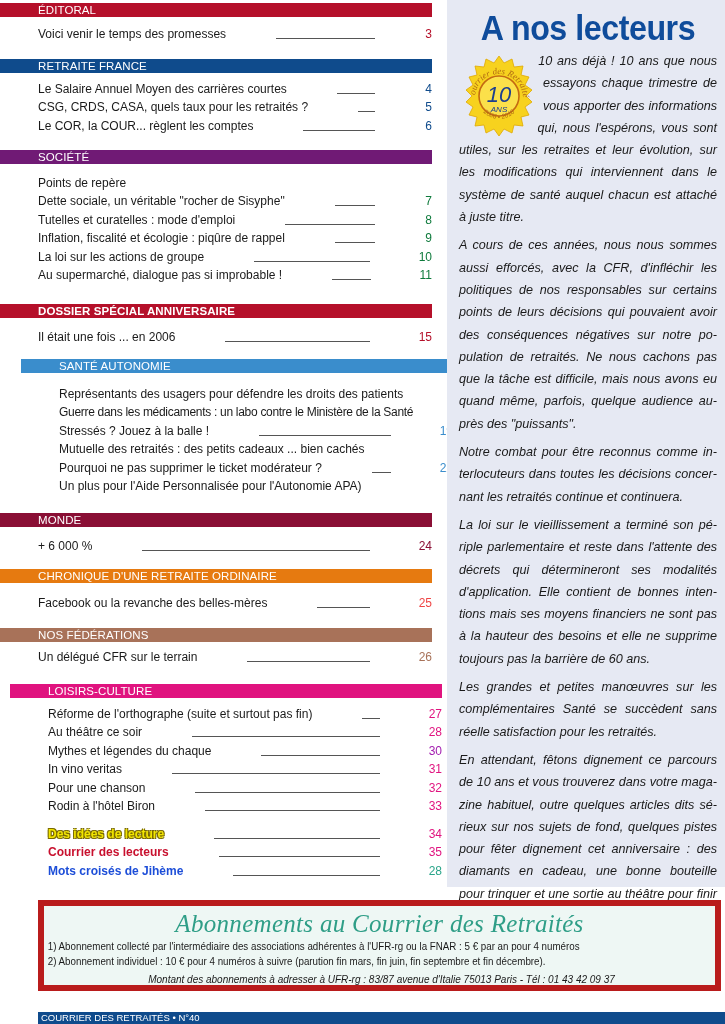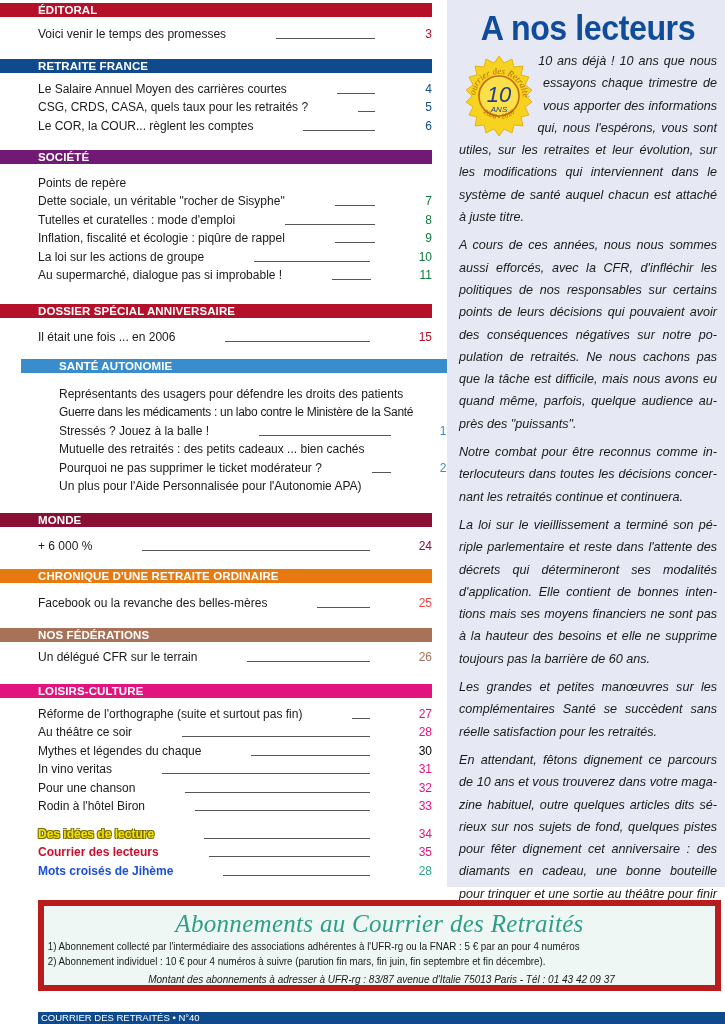--- a/index.html
+++ b/index.html
@@ -4,21 +4,21 @@
 <style>
   * { box-sizing: border-box; margin: 0; padding: 0; }
   html, body { width: 725px; height: 1024px; background: #ffffff; overflow: hidden; }
   body { position: relative; font-family: "Liberation Sans", sans-serif; color: #1a1a1a; }
 
   
   .toc { position: absolute; left: 0; top: 0; width: 434px; }
   .section { position: absolute; left: 0; width: 432px; }
   .sec-bar {
     height: 14px; width: 432px; color: #fff; font-size: 11.5px; line-height: 14px;
-    padding-left: 38px; letter-spacing: 0.1px; white-space: nowrap; font-weight: bold;
+    padding-left: 38px; letter-spacing: 0.1px; white-space: nowrap;
   }
   .sec-bar.bold { font-weight: bold; }
   .row {
     position: relative; display: flex; align-items: flex-end;
     margin-left: 38px; width: 394px; height: 18.5px;
     font-size: 12px; line-height: 15px; white-space: nowrap; gap: 47px;
   }
   .row .t { flex: 0 0 auto; padding-right: 3px; }
   .row .fill { flex: 1 1 auto; border-bottom: 1px solid #555; margin-bottom: 3px; height: 1px; }
   .row .p { flex: 0 0 auto; text-align: right; padding-left: 2px; min-width: 10px; }
@@ -205,37 +205,37 @@
   <div class="section" style="top:628px;">
     <div class="sec-bar" style="background:#a87259;">NOS FÉDÉRATIONS</div>
     <div style="height:4px"></div>
     <div class="row">
       <span class="t">Un délégué CFR sur le terrain</span>
       <span class="fill"></span>
       <span class="p" style="color:#a87259">26</span>
     </div>
   </div>
 
-  <div class="section" style="top:684px;">
+  <div class="section" style="top:684px;padding-left:10px;">
     <div class="sec-bar" style="background:#e0137f;">LOISIRS-CULTURE</div>
     <div style="height:5px"></div>
     <div class="row">
       <span class="t">Réforme de l'orthographe (suite et surtout pas fin)</span>
       <span class="fill"></span>
       <span class="p" style="color:#e0137f">27</span>
     </div>
     <div class="row">
       <span class="t">Au théâtre ce soir</span>
       <span class="fill"></span>
       <span class="p" style="color:#e0137f">28</span>
     </div>
     <div class="row">
       <span class="t">Mythes et légendes du chaque</span>
       <span class="fill"></span>
-      <span class="p" style="color:#000000">30</span>
+      <span class="p" style="color:#a21caf">30</span>
     </div>
     <div class="row">
       <span class="t">In vino veritas</span>
       <span class="fill"></span>
       <span class="p" style="color:#e0137f">31</span>
     </div>
     <div class="row">
       <span class="t">Pour une chanson</span>
       <span class="fill"></span>
       <span class="p" style="color:#e0137f">32</span>

